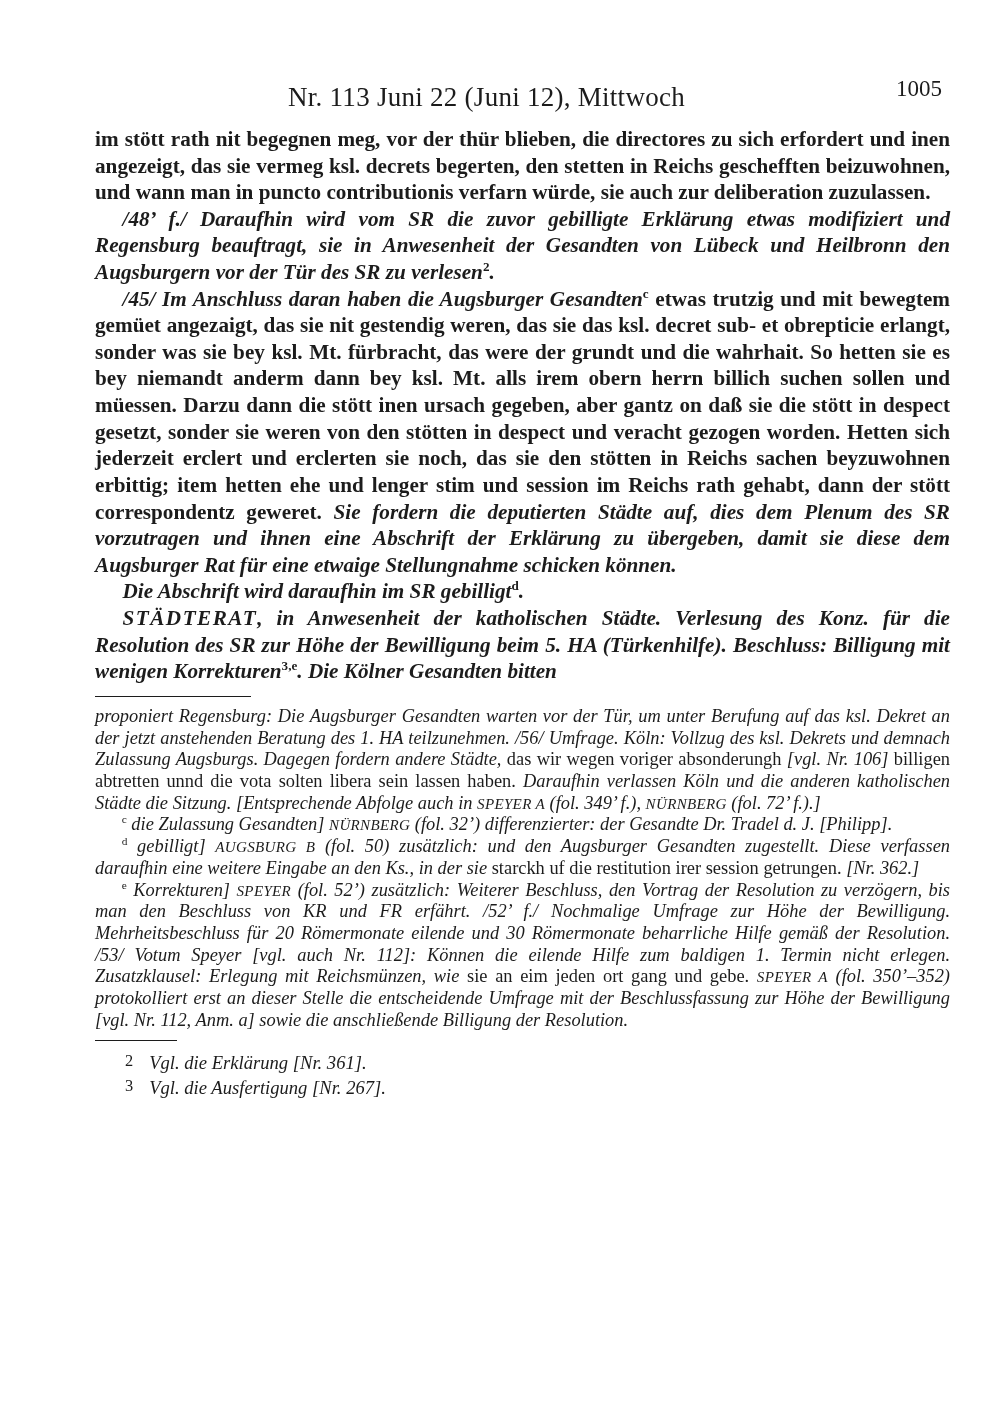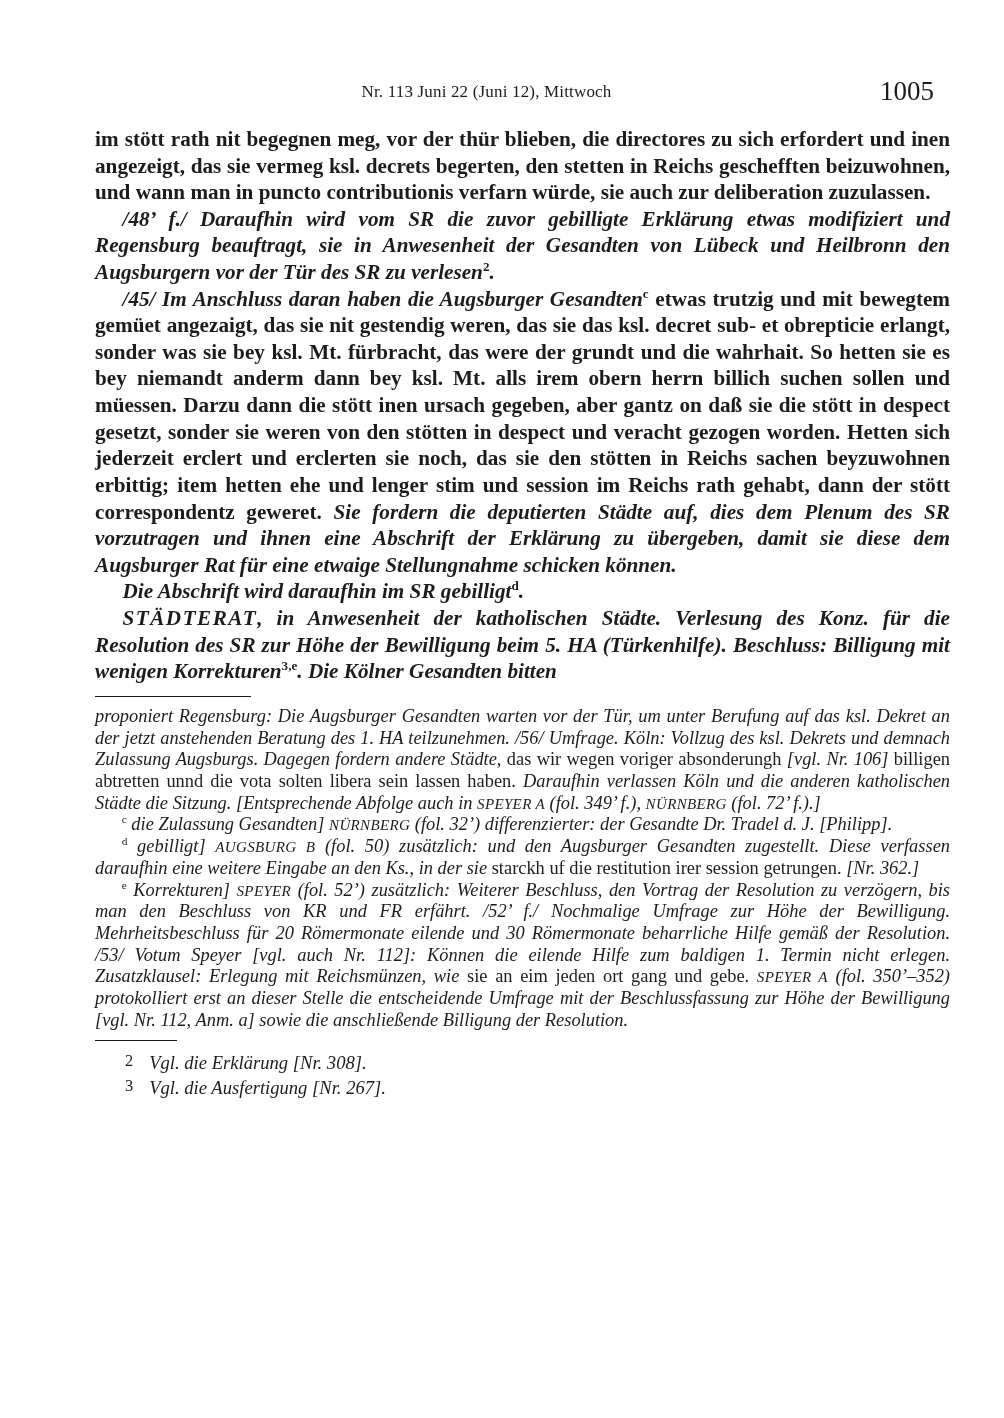--- a/index.html
+++ b/index.html
@@ -22,28 +22,28 @@
   
   .header {
     position: relative;
     height: 34px;
     margin-bottom: 10px;
   }
   .running-title {
     position: absolute;
     left: 0; right: 72px;
     text-align: center;
-    font-size: 17px;
+    font-size: 27px;
     letter-spacing: 0.01em;
   }
   .page-number {
     position: absolute;
-    right: 16px;
+    right: 8px;
     top: -6px;
-    font-size: 27px;
+    font-size: 23px;
   }
   
   .body-text {
     font-size: 21.2px;
     line-height: 1.255;
     text-align: justify;
     font-weight: bold;
   }
   .body-text p { margin: 0; }
   p.indent { text-indent: 1.3em; }
@@ -117,17 +117,17 @@
   <div class="apparatus" id="apparatus">
       <p><span class="seg-i">proponiert Regensburg: Die Augsburger Gesandten warten vor der Tür, um unter Berufung auf das ksl. Dekret an der jetzt anstehenden Beratung des 1. HA teilzunehmen. /56/ Umfrage. Köln: Vollzug des ksl. Dekrets und demnach Zulassung Augsburgs. Dagegen fordern andere Städte, </span><span class="seg-r">das wir wegen voriger absonderungh </span><span class="seg-i">[vgl. Nr. 106] </span><span class="seg-r">billigen abtretten unnd die vota solten libera sein lassen haben. </span><span class="seg-i">Daraufhin verlassen Köln und die anderen katholischen Städte die Sitzung. [Entsprechende Abfolge auch in </span><span class="seg-sc">SPEYER A</span><span class="seg-i"> (fol. 349’ f.), </span><span class="seg-sc">NÜRNBERG</span><span class="seg-i"> (fol. 72’ f.).]</span></p>
       <p class="indent"><span class="seg-sup">c</span><span class="seg-i"> die Zulassung Gesandten] </span><span class="seg-sc">NÜRNBERG</span><span class="seg-i"> (fol. 32’) differenzierter: der Gesandte Dr. Tradel d. J. [Philipp].</span></p>
       <p class="indent"><span class="seg-sup">d</span><span class="seg-i"> gebilligt] </span><span class="seg-sc">AUGSBURG B</span><span class="seg-i"> (fol. 50) zusätzlich: und den Augsburger Gesandten zugestellt. Diese verfassen daraufhin eine weitere Eingabe an den Ks., in der sie </span><span class="seg-r">starckh uf die restitution irer session getrungen. </span><span class="seg-i">[Nr. 362.]</span></p>
       <p class="indent"><span class="seg-sup">e</span><span class="seg-i"> Korrekturen] </span><span class="seg-sc">SPEYER</span><span class="seg-i"> (fol. 52’) zusätzlich: Weiterer Beschluss, den Vortrag der Resolution zu verzögern, bis man den Beschluss von KR und FR erfährt. /52’ f./ Nochmalige Umfrage zur Höhe der Bewilligung. Mehrheitsbeschluss für 20 Römermonate eilende und 30 Römermonate beharrliche Hilfe gemäß der Resolution. /53/ Votum Speyer [vgl. auch Nr. 112]: Können die eilende Hilfe zum baldigen 1. Termin nicht erlegen. Zusatzklausel: Erlegung mit Reichsmünzen, wie </span><span class="seg-r">sie an eim jeden ort gang und gebe. </span><span class="seg-sc">SPEYER A</span><span class="seg-i"> (fol. 350’–352) protokolliert erst an dieser Stelle die entscheidende Umfrage mit der Beschlussfassung zur Höhe der Bewilligung [vgl. Nr. 112, Anm. a] sowie die anschließende Billigung der Resolution.</span></p>
     </div>
 
   <div class="rule rule-endnotes"></div>
 
   <div class="endnotes" id="endnotes">
-      <p><span class="endnote-num">2</span><span class="seg-i">Vgl. die Erklärung [Nr. 308].</span></p>
+      <p><span class="endnote-num">2</span><span class="seg-i">Vgl. die Erklärung [Nr. 361].</span></p>
       <p><span class="endnote-num">3</span><span class="seg-i">Vgl. die Ausfertigung [Nr. 267].</span></p>
     </div>
 
 </div>
 
 </body></html>

